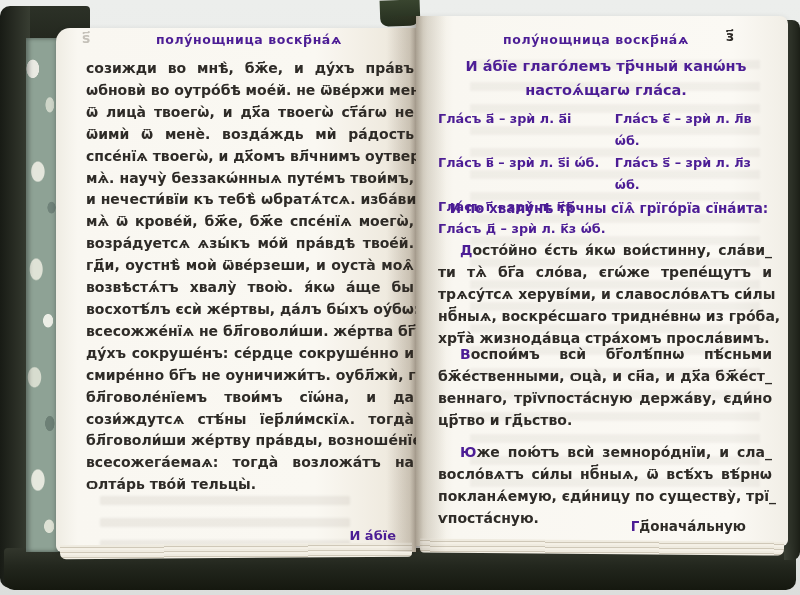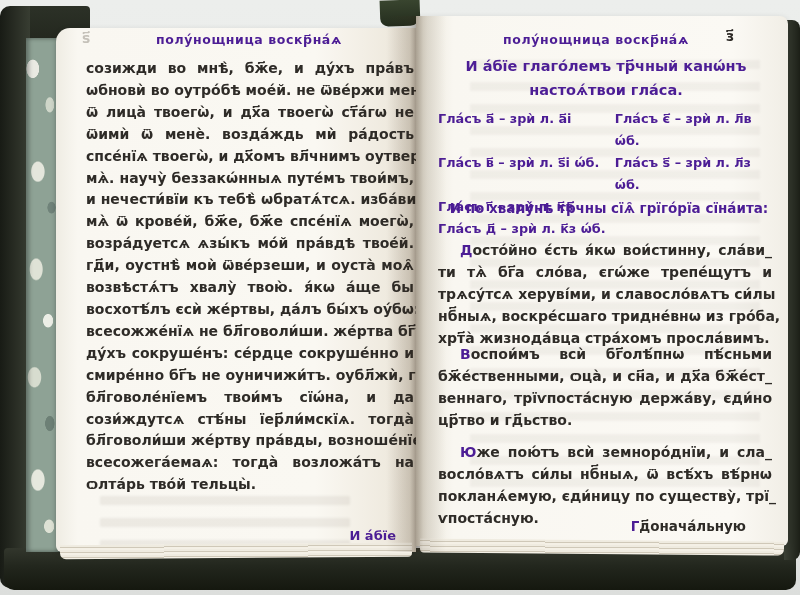--- a/index.html
+++ b/index.html
@@ -148,21 +148,21 @@
 
 <div class="abs page page-right"></div>
 
 <div class="abs ghost ghost-r"></div>
 
 <div class="abs cs red runhead rp-header">полу́нощница воскр҃на́ѧ</div>
 <div class="abs cs pagenum rp-num">з҃</div>
 
 <div class="abs cs red rp-title">
   <div>И а́бїе глаго́лемъ тр҃чный канѡ́нъ</div>
-  <div>настоѧ́твои гла́са.</div>
+  <div>настоѧ́щагѡ гла́са.</div>
 </div>
 
 <div class="abs cs red rp-glas">
   <div class="glas-row">
     <span class="c1">Гла́съ а҃ – зрѝ л. а҃і</span>
     <span class="c2">Гла́съ є҃ – зрѝ л. л҃в ѡ́б.</span>
   </div>
   <div class="glas-row">
     <span class="c1">Гла́съ в҃ – зрѝ л. ѕ҃і ѡ́б.</span>
     <span class="c2">Гла́съ ѕ҃ – зрѝ л. л҃з ѡ́б.</span>

